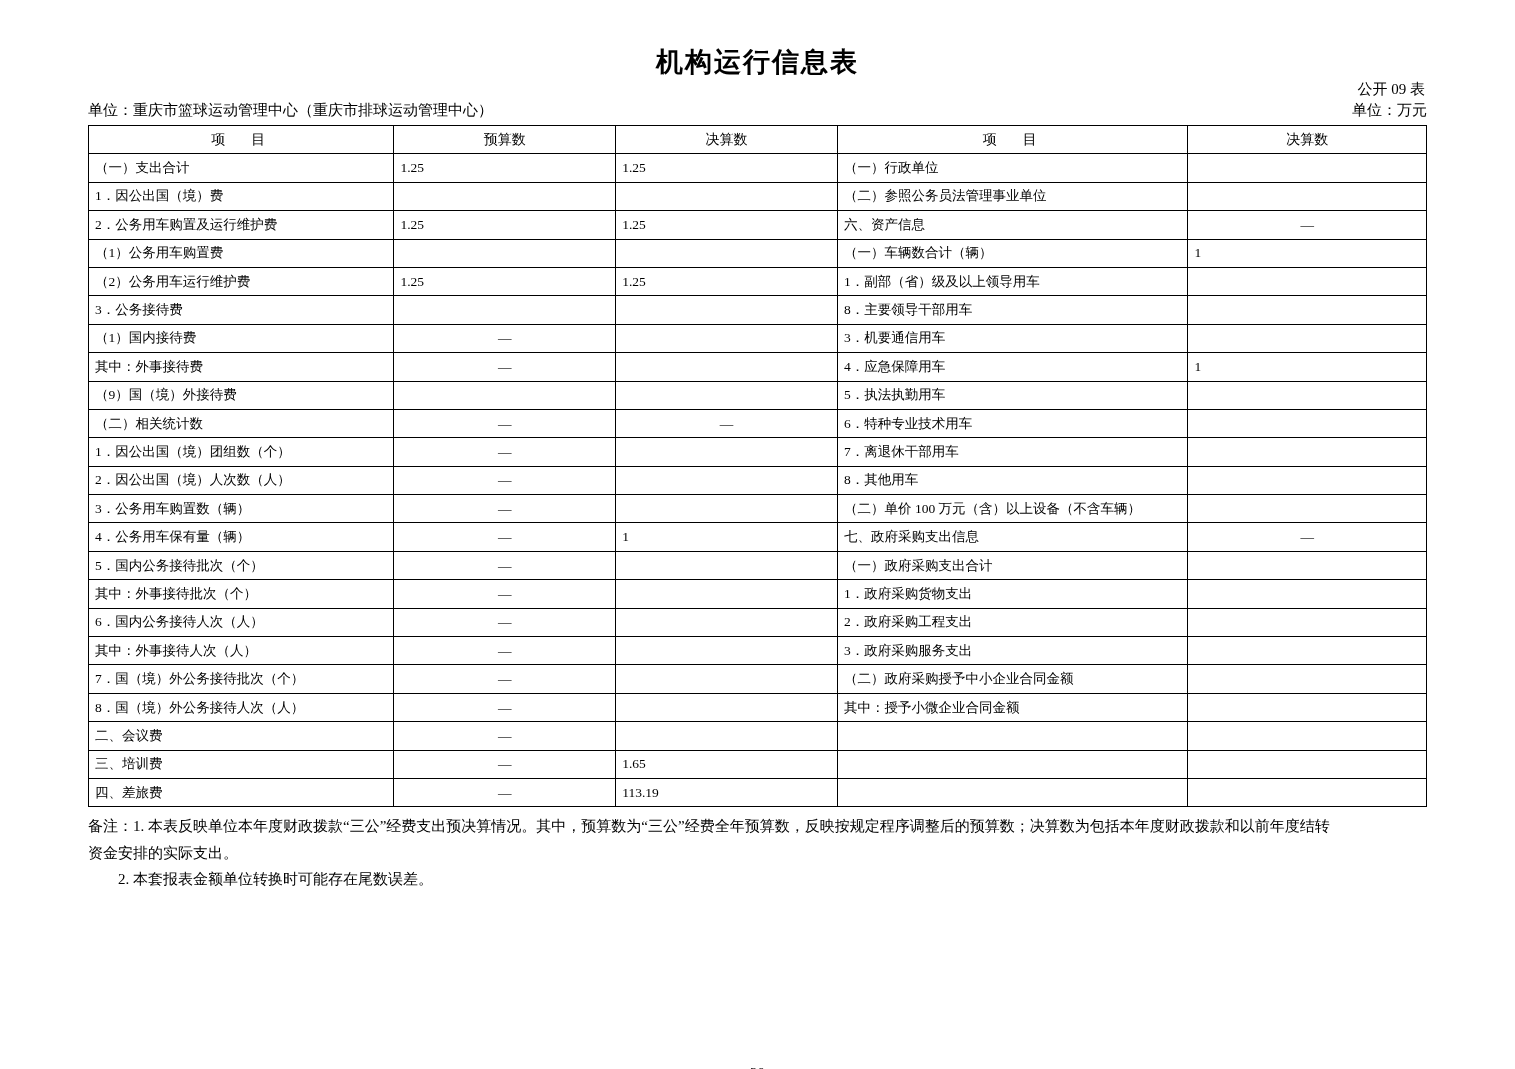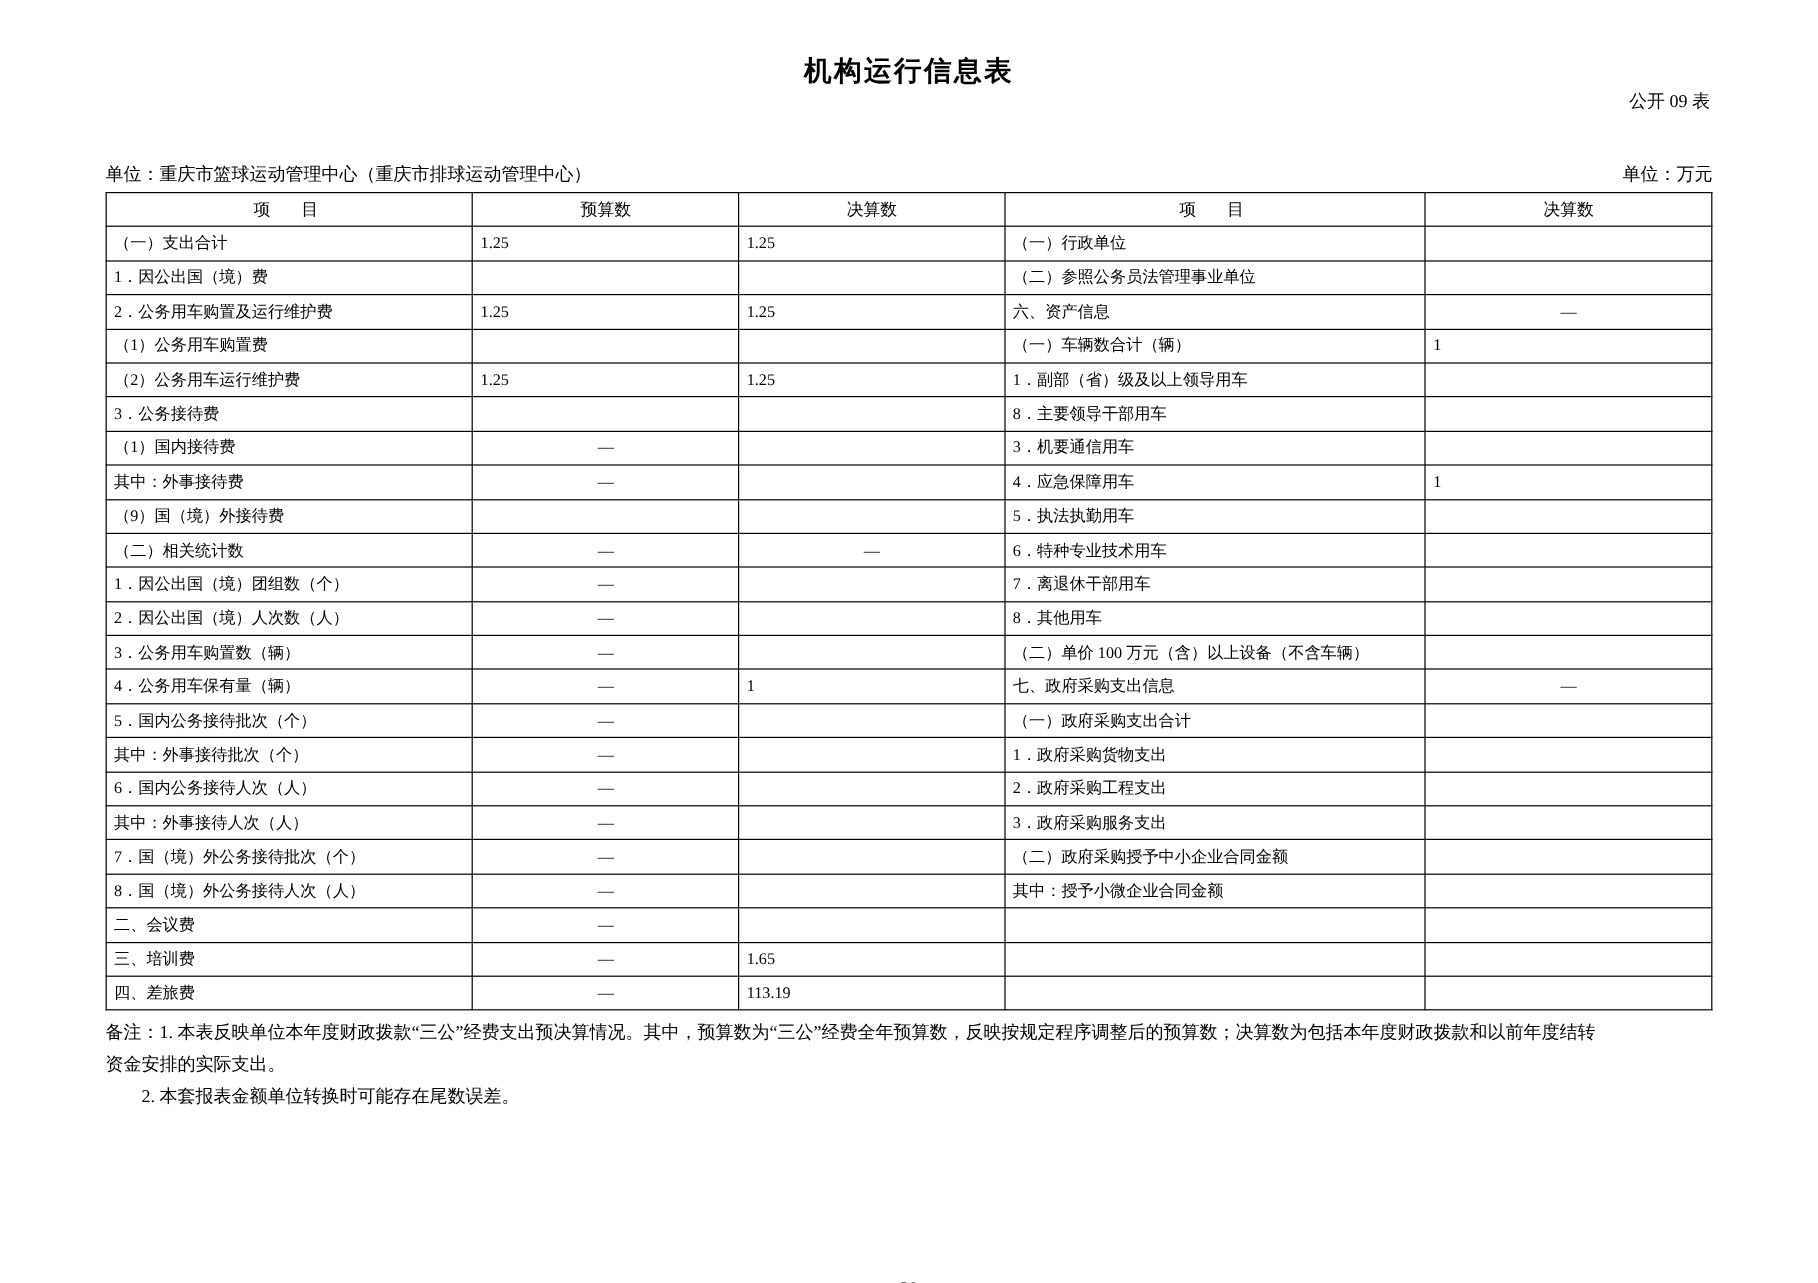--- a/index.html
+++ b/index.html
@@ -17,41 +17,41 @@
   }
   .page {
     position: relative;
     width: 1515px;
     height: 1069px;
     box-sizing: border-box;
     padding: 0 88px;
   }
   .doc-title {
     text-align: center;
-    font-size: 23px;
+    font-size: 27px;
     font-weight: bold;
     letter-spacing: 2px;
     margin-top: 44px;
     margin-bottom: 0;
     font-family: "Liberation Serif", "DejaVu Serif", serif;
   }
   .sheet-no {
     text-align: right;
     font-size: 15px;
     margin-right: 2px;
   }
   .meta-row {
     display: flex;
     justify-content: space-between;
     align-items: flex-end;
     font-size: 15px;
     margin-top: 2px;
     margin-bottom: 5px;
   }
-  .meta-left { white-space: nowrap; margin-top: 40px; }
+  .meta-left { white-space: nowrap; }
   .meta-right { white-space: nowrap; }
 
   table.main {
     width: 100%;
     border-collapse: collapse;
     table-layout: fixed;
     font-size: 13.5px;
   }
   table.main td, table.main th {
     border: 1px solid #000000;

